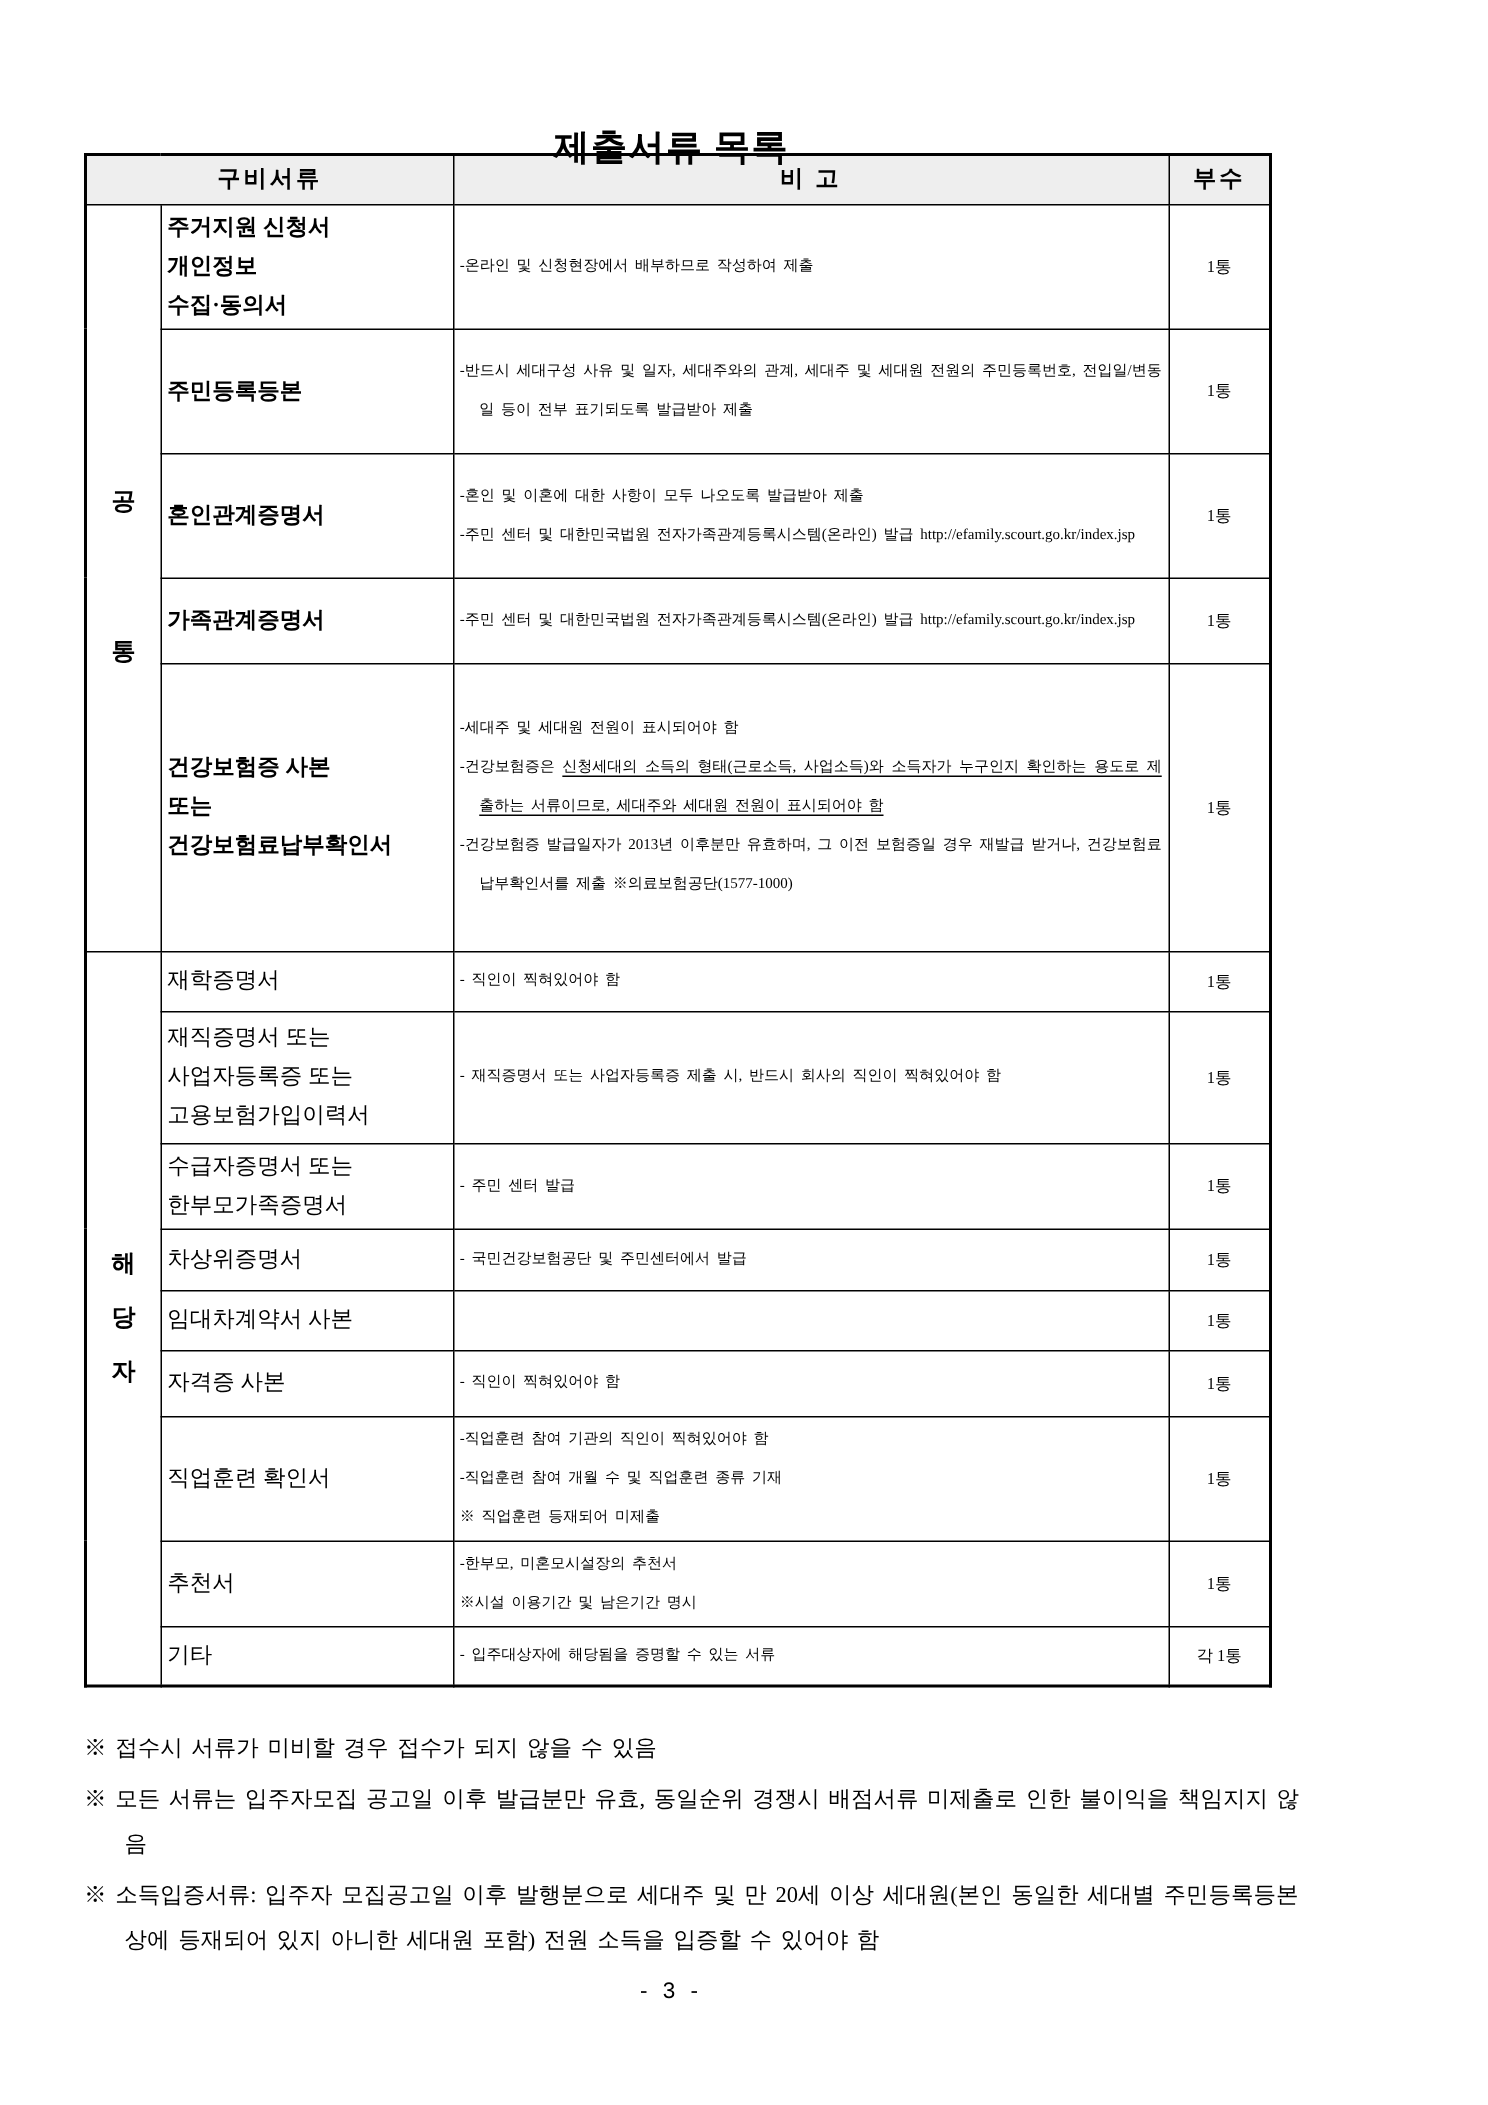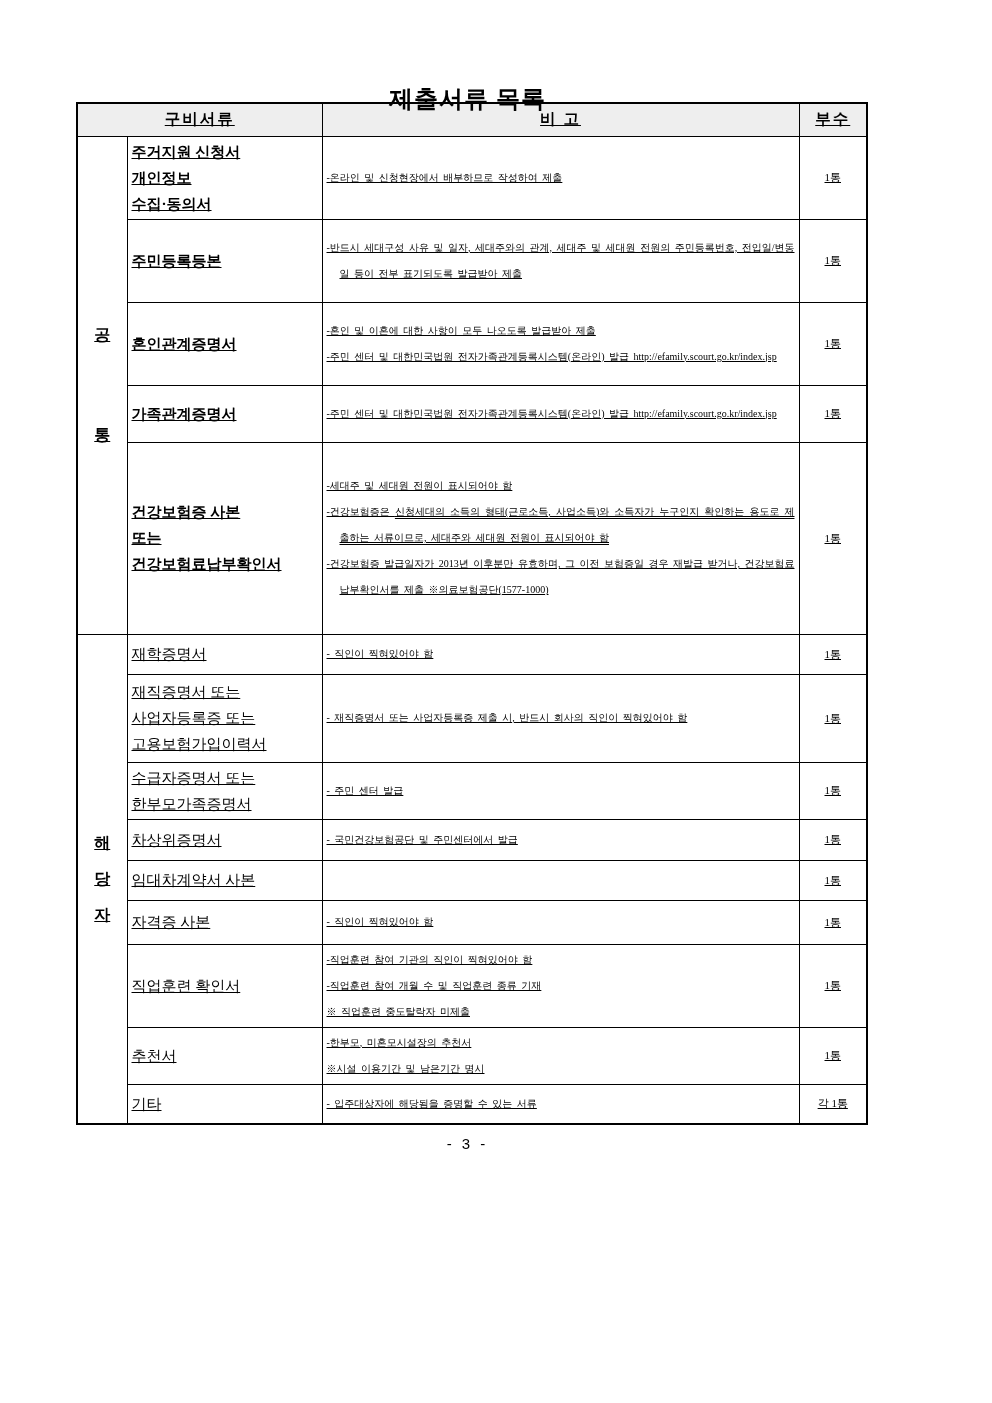--- a/index.html
+++ b/index.html
@@ -8,21 +8,21 @@
     width: 992px; height: 1403px;
     background: #ffffff; color: #000000;
     font-family: "Liberation Serif", "DejaVu Serif", serif;
   }
   .page {
     position: relative;
     width: 992px; height: 1403px;
     overflow: hidden;
   }
   .content {
-    margin-left: 76px;
+    margin-left: 56px;
     width: 783px;
   }
   .doc-title {
     padding-top: 84px;
     text-align: center;
     font-size: 24px;
     font-weight: bold;
     letter-spacing: 1px;
     height: 30px;
     line-height: 30px;
@@ -31,21 +31,20 @@
     margin-top: 18px;
     border-collapse: collapse;
     table-layout: fixed;
     width: 790px;
     border: 2px solid #000;
   }
   .doc-table th, .doc-table td {
     border: 1px solid #000;
     vertical-align: middle;
     padding: 2px 4px;
-    text-decoration: underline;
   }
   .doc-table thead th {
     background: #eeeeee;
     height: 33px;
     font-size: 15.5px;
     font-weight: bold;
     letter-spacing: 2px;
     text-align: center;
     padding: 0;
   }
@@ -240,21 +239,21 @@
             </td>
             <td class="copies-cell">1통</td>
           </tr>
           <tr style="height: 78px;">
             <td class="name-cell">
               <div>직업훈련 확인서</div>
             </td>
             <td class="remark-cell">
               <p class="bullet"><span>-직업훈련 참여 기관의 직인이 찍혀있어야 함</span></p>
               <p class="bullet"><span>-직업훈련 참여 개월 수 및 직업훈련 종류 기재</span></p>
-              <p class="bullet"><span>※ 직업훈련 중도탈락자 미제출</span></p>
+              <p class="bullet"><span>※ 직업훈련 등재되어 미제출</span></p>
             </td>
             <td class="copies-cell">1통</td>
           </tr>
           <tr style="height: 57px;">
             <td class="name-cell">
               <div>추천서</div>
             </td>
             <td class="remark-cell">
               <p class="bullet"><span>-한부모, 미혼모시설장의 추천서</span></p>
               <p class="bullet"><span>※시설 이용기간 및 남은기간 명시</span></p>
@@ -266,17 +265,22 @@
               <div>기타</div>
             </td>
             <td class="remark-cell">
               <p class="bullet"><span>- 입주대상자에 해당됨을 증명할 수 있는 서류</span></p>
             </td>
             <td class="copies-cell">각 1통</td>
           </tr>
         </tbody>
     </table>
 
+    <div class="footnotes">
+      <div class="footnote">※ 접수시 서류가 미비할 경우 접수가 되지 않을 수 있음</div>
+      <div class="footnote">※ 모든 서류는 입주자모집 공고일 이후 발급분만 유효, 동일순위 경쟁시 배점서류 미제출로 인한 불이익을 책임지지 않음</div>
+      <div class="footnote">※ 소득입증서류: 입주자 모집공고일 이후 발행분으로 세대주 및 만 20세 이상 세대원(본인 동일한 세대별 주민등록등본상에 등재되어 있지 아니한 세대원 포함) 전원 소득을 입증할 수 있어야 함</div>
+    </div>
 
     <div class="page-number">- 3 -</div>
 
   </div>
 </div>
 
 </body></html>

